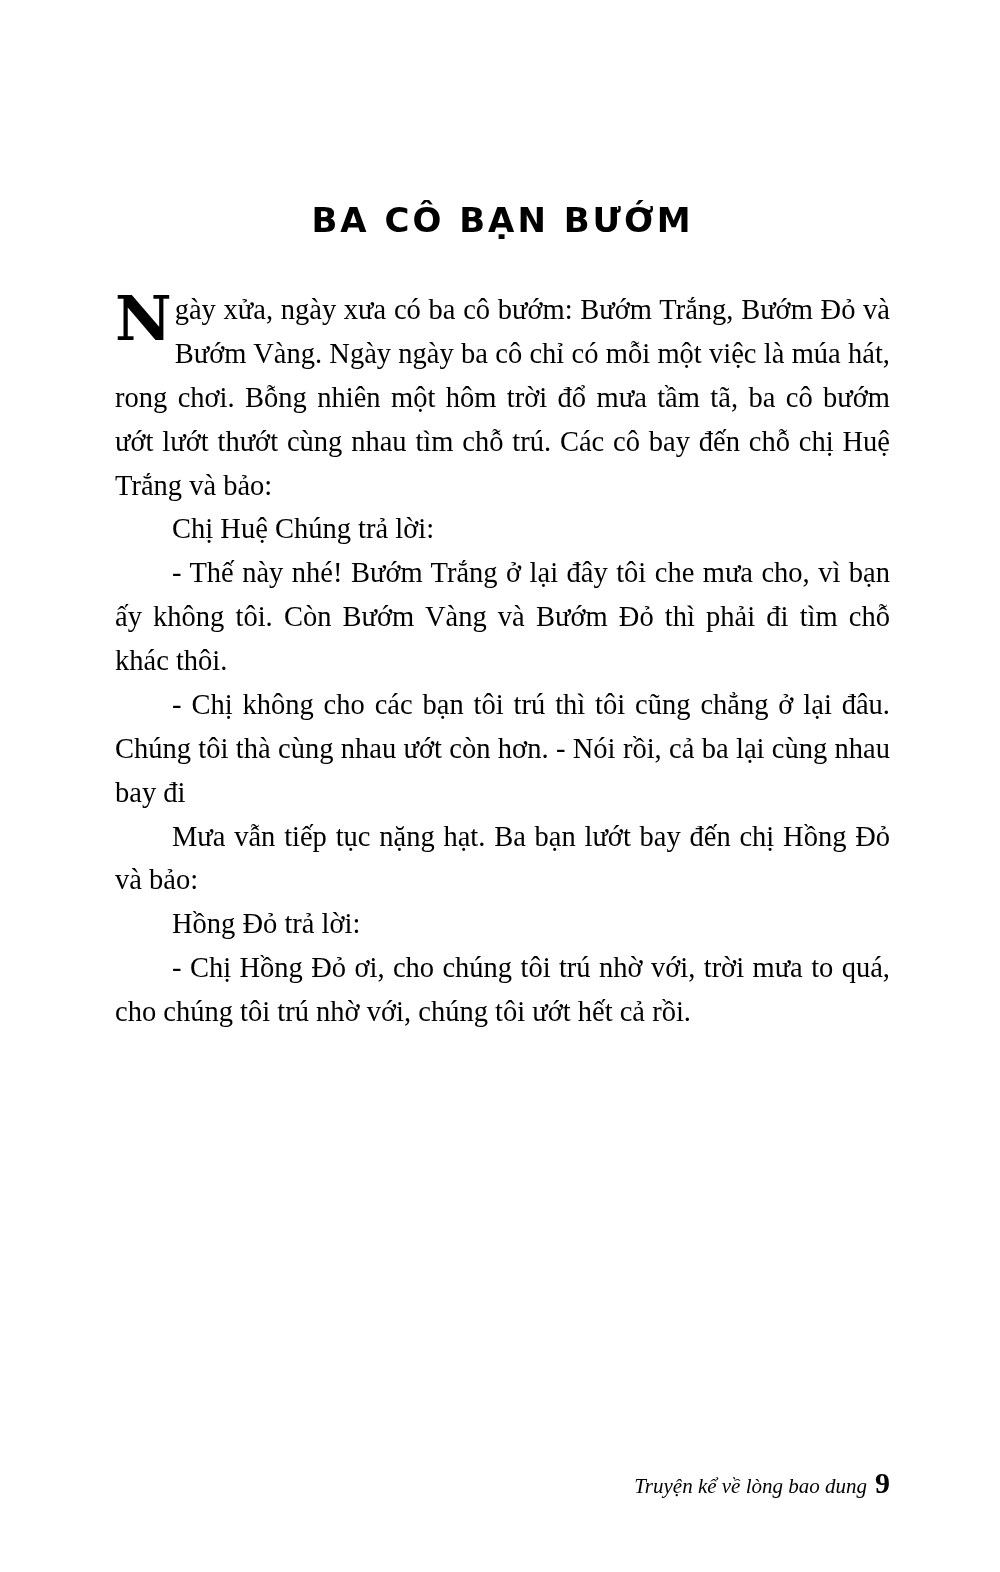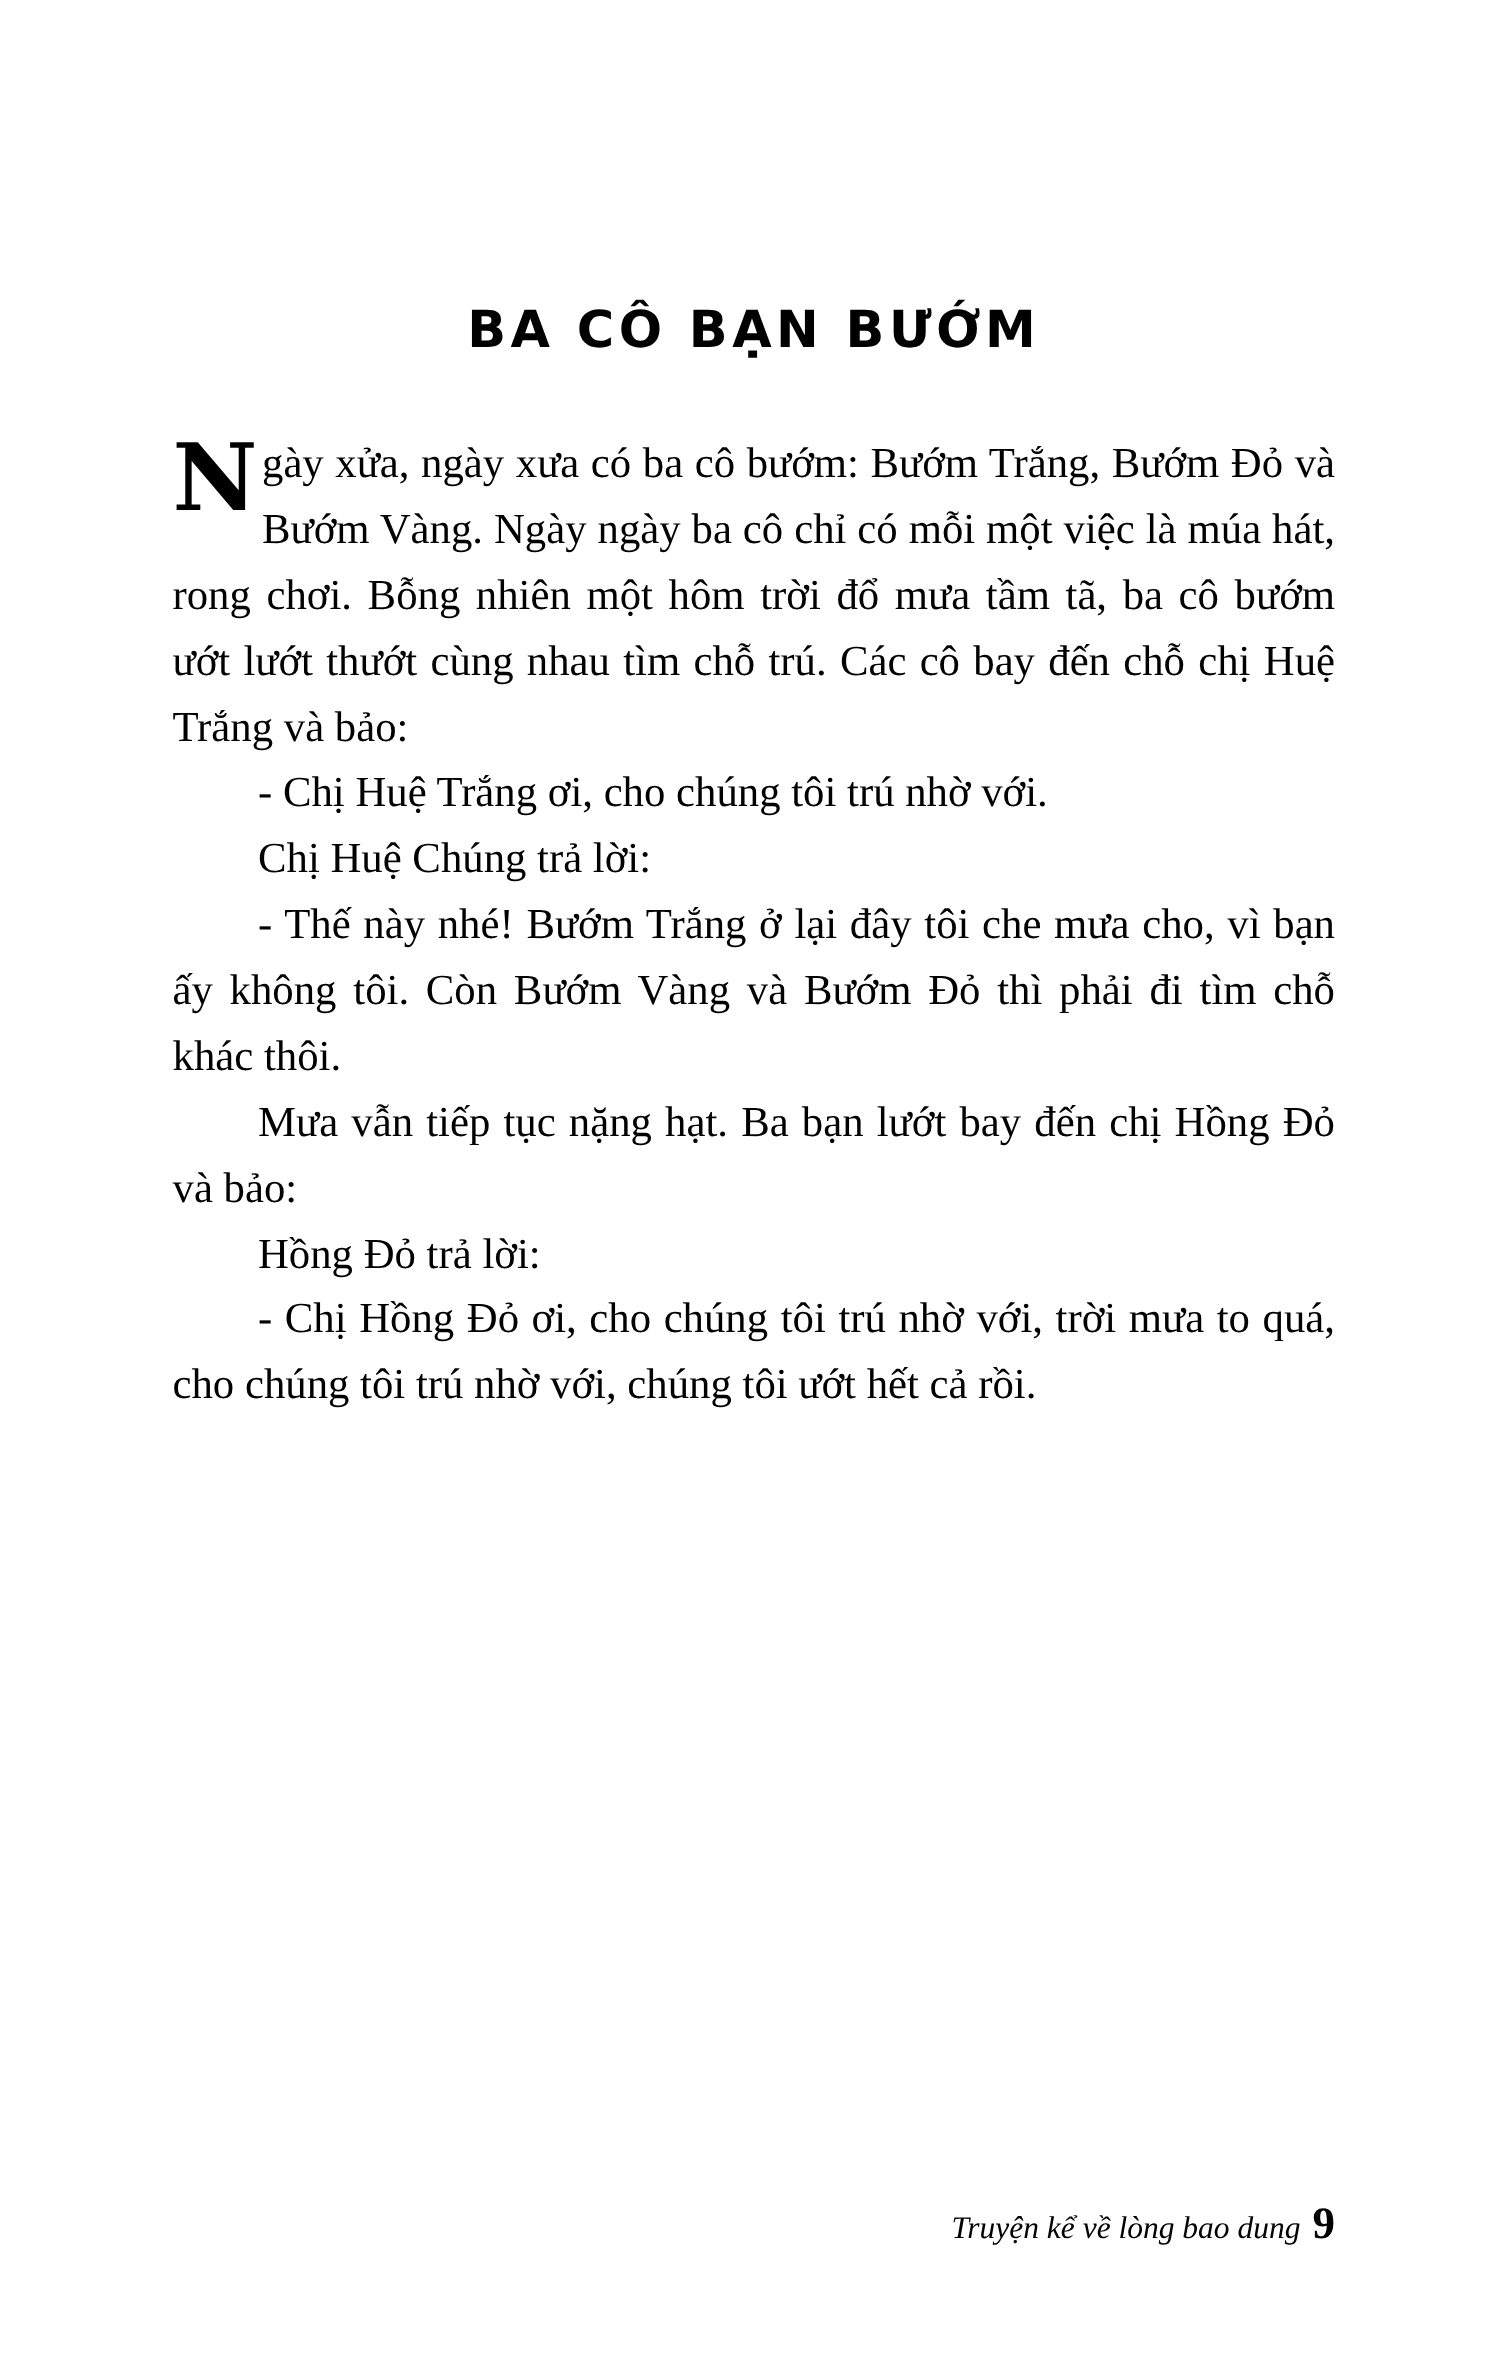--- a/index.html
+++ b/index.html
@@ -71,23 +71,23 @@
 </style>
 </head>
 <body>
 
 <div class="page">
 
   <h1 class="page-title">BA CÔ BẠN BƯỚM</h1>
 
   <div class="body-text">
     <p class="first"><span class="dropcap">N</span><span>gày xửa, ngày xưa có ba cô bướm: Bướm Trắng, Bướm Đỏ và Bướm Vàng. Ngày ngày ba cô chỉ có mỗi một việc là múa hát, rong chơi. Bỗng nhiên một hôm trời đổ mưa tầm tã, ba cô bướm ướt lướt thướt cùng nhau tìm chỗ trú. Các cô bay đến chỗ chị Huệ Trắng và bảo:</span></p>
-    <p>- Chị Huệ Trắng ơi, cho chúng tôi trú nhờ với.</p>
     <p>Chị Huệ Chúng trả lời:</p>
     <p>- Thế này nhé! Bướm Trắng ở lại đây tôi che mưa cho, vì bạn ấy không tôi. Còn Bướm Vàng và Bướm Đỏ thì phải đi tìm chỗ khác thôi.</p>
+    <p>- Chị không cho các bạn tôi trú thì tôi cũng chẳng ở lại đâu. Chúng tôi thà cùng nhau ướt còn hơn. - Nói rồi, cả ba lại cùng nhau bay đi</p>
     <p>Mưa vẫn tiếp tục nặng hạt. Ba bạn lướt bay đến chị Hồng Đỏ và bảo:</p>
     <p>Hồng Đỏ trả lời:</p>
     <p>- Chị Hồng Đỏ ơi, cho chúng tôi trú nhờ với, trời mưa to quá, cho chúng tôi trú nhờ với, chúng tôi ướt hết cả rồi.</p>
   </div>
 
   <div class="footer">
     <span class="footer-label">Truyện kể về lòng bao dung</span>
     <span class="footer-page">9</span>
   </div>
 

